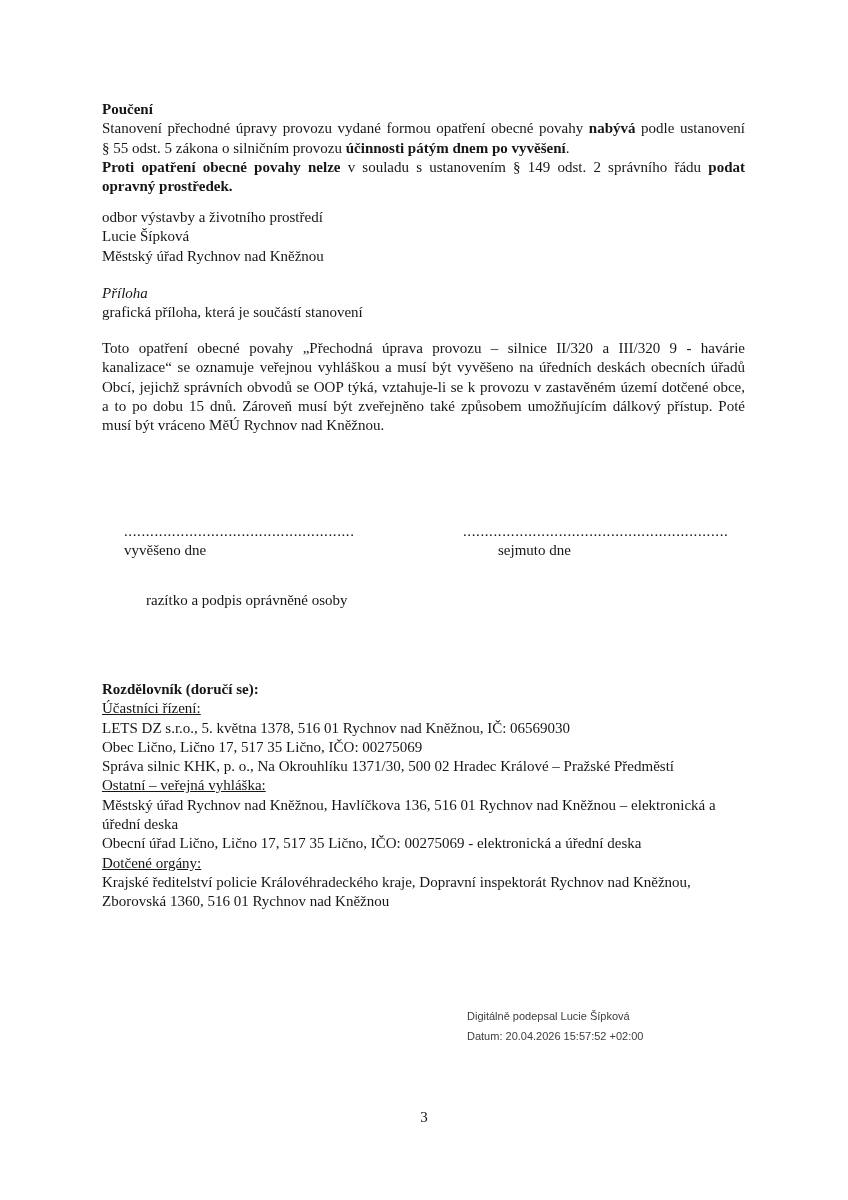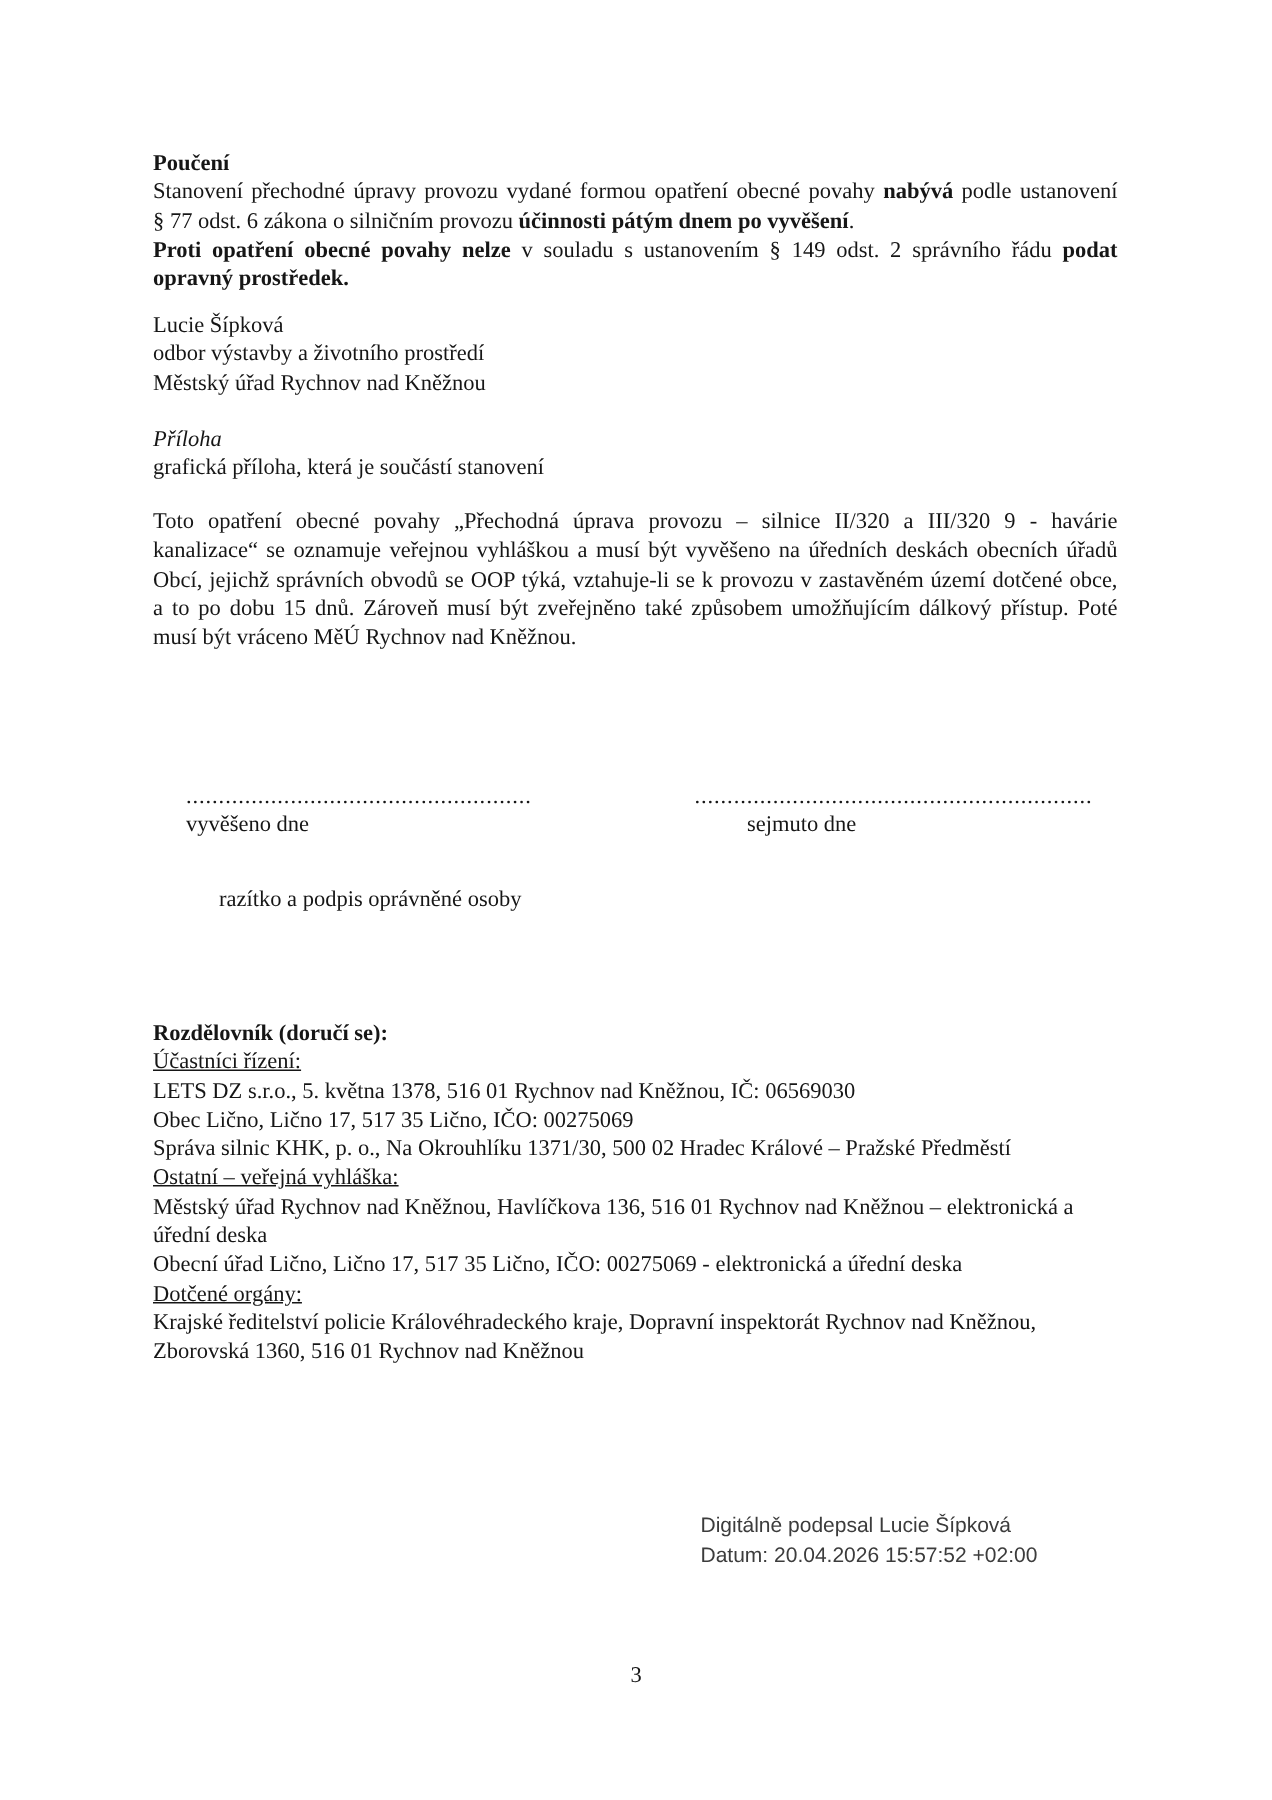--- a/index.html
+++ b/index.html
@@ -16,43 +16,43 @@
   .block{position:absolute;}
   .w{width:643px;}
   .ln{min-height:19.3px;}
   .js{text-align:justify;text-align-last:justify;}
   .b{font-weight:700;}
   .i{font-style:italic;}
   .u{text-decoration:underline;margin-top:20px;}
   .dots{letter-spacing:0.6px;white-space:nowrap;}
   .sig{
     font-family:"Liberation Sans", sans-serif;
-    font-size:14px;
+    font-size:11px;
     line-height:20px;
     color:#3c3c3c;
   }
   .footer{left:0;width:848px;text-align:center;}
   .sejmuto-label{padding-left:35px;}
 </style>
 </head>
 <body>
 
 <div class="page">
 
   <div class="block w" style="top:100px;left:102px;">
     <div class="ln"><span class="b">Poučení</span></div>
     <div class="ln js"><span>Stanovení přechodné úpravy provozu vydané formou opatření obecné povahy </span><span class="b">nabývá</span><span> podle ustanovení</span></div>
-    <div class="ln"><span>§ 77 odst. 6 zákona o silničním provozu </span><span class="b">účinnosti pátým dnem po vyvěšení</span><span>.</span></div>
+    <div class="ln"><span>§ 55 odst. 5 zákona o silničním provozu </span><span class="b">účinnosti pátým dnem po vyvěšení</span><span>.</span></div>
     <div class="ln js"><span class="b">Proti opatření obecné povahy nelze</span><span> v souladu s ustanovením § 149 odst. 2 správního řádu </span><span class="b">podat</span></div>
     <div class="ln"><span class="b">opravný prostředek.</span></div>
   </div>
 
   <div class="block w" style="top:208px;left:102px;">
+    <div class="ln">odbor výstavby a životního prostředí</div>
     <div class="ln">Lucie Šípková</div>
-    <div class="ln">odbor výstavby a životního prostředí</div>
     <div class="ln">Městský úřad Rychnov nad Kněžnou</div>
   </div>
 
   <div class="block w" style="top:284px;left:102px;">
     <div class="ln i">Příloha</div>
     <div class="ln">grafická příloha, která je součástí stanovení</div>
   </div>
 
   <div class="block w" style="top:339px;left:102px;">
     <div class="ln js">Toto opatření obecné povahy „Přechodná úprava provozu – silnice II/320 a III/320 9 - havárie</div>

